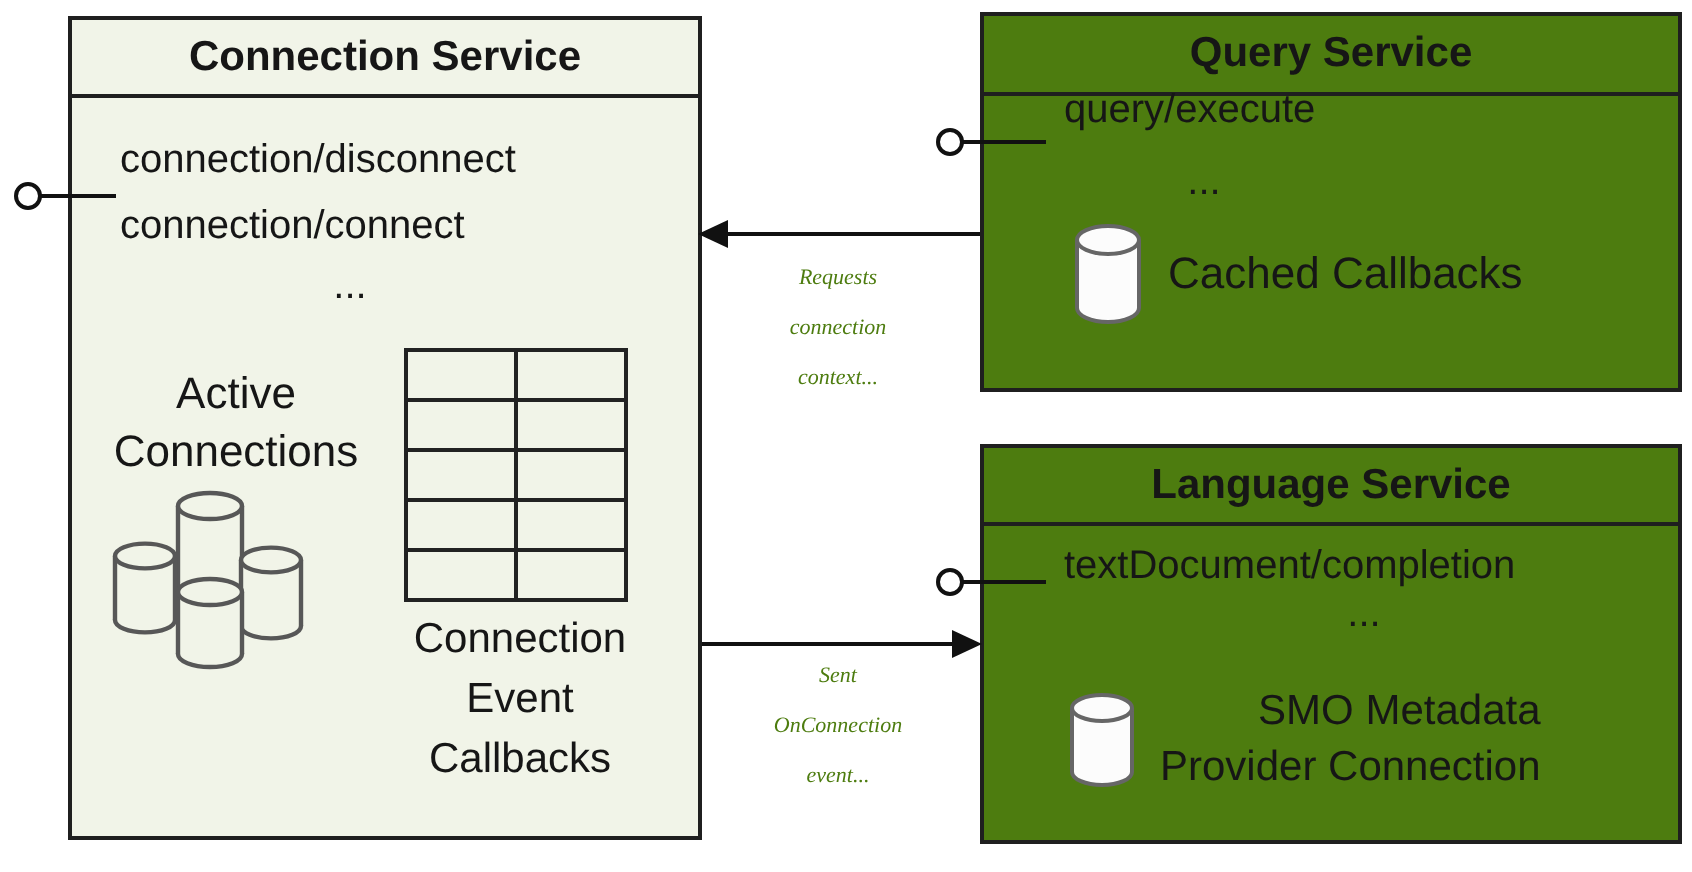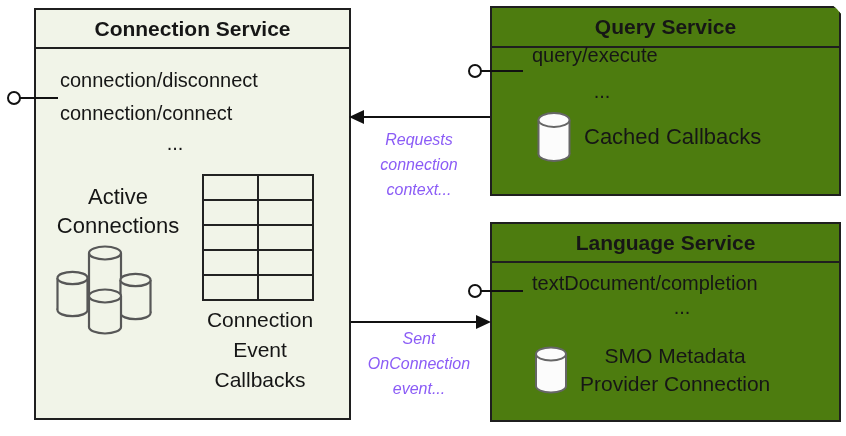--- a/index.html
+++ b/index.html
@@ -1,18 +1,18 @@
 <!DOCTYPE html>
 <html><head>
 <meta charset="utf-8">
 <style>
   html,body { margin:0; padding:0; background:#ffffff; }
   .stage {
     position:relative; width:846px; height:436px; background:#ffffff;
-    font-family:"Liberation Sans", sans-serif; color:#161616; overflow:hidden;border-radius:31px;
+    font-family:"Liberation Sans", sans-serif; color:#161616; overflow:hidden;
   }
   .box { position:absolute; border:2px solid #1f1f1f; box-sizing:border-box; }
   .box-title {
     border-bottom:2px solid #1f1f1f; font-weight:bold; font-size:21px;
     display:flex; align-items:center; justify-content:center; white-space:nowrap;
   }
   .conn-box { left:34px; top:8px; width:317px; height:412px; background:#f1f4e8; }
   .conn-box .box-title { height:37px; }
   .svc-box { background:#4d7c0f; }
   .query-box { left:490px; top:6px; width:351px; height:190px; }
@@ -27,26 +27,26 @@
   .cb-block { left:152px; top:295px; width:144px; text-align:center; font-size:21px; line-height:30px; }
 
   .q-endpoint { left:40px; top:36px; font-size:20px; white-space:nowrap; }
   .q-ellipsis { left:40px; top:72px; width:140px; text-align:center; font-size:20px; }
   .q-dsrow { left:44px; top:102px; display:flex; align-items:center; gap:12px; }
   .ds-label { font-size:22px; white-space:nowrap; }
 
   .l-endpoint { left:40px; top:48px; font-size:20px; white-space:nowrap; }
   .l-ellipsis { left:40px; top:72px; width:300px; text-align:center; font-size:20px; }
   .l-dsrow { left:42px; top:118px; display:flex; align-items:center; gap:12px; }
-  .ds-label-2l { font-size:21px; line-height:28px; text-align:center; white-space:nowrap; }
+  .ds-label-2l { font-size:21px; line-height:28px; text-align:right; white-space:nowrap; }
 
   .overlay { position:absolute; left:0; top:0; width:846px; height:436px; pointer-events:none; }
 
   .flow-label { position:absolute; width:142px; text-align:center;
-    font-style:italic; font-size:16px; line-height:25px; color:#8b5cf6; }
+    font-style:italic; font-size:11px; line-height:25px; color:#4d7c0f;font-family:Liberation Serif, serif; }
   .flow-requests { left:348px; top:127px; }
   .flow-sent { left:348px; top:326px; }
 
   .cyl-s { fill:#fcfcfc; stroke:#666666; stroke-width:2; }
   .cyl-f { fill:#fcfcfc; }
   .cyl-l { stroke:#666666; stroke-width:2; fill:none; }
   .ccyl-s { fill:#f1f4e8; stroke:#575757; stroke-width:2.2; }
   .ccyl-f { fill:#f1f4e8; }
   .ccyl-l { stroke:#575757; stroke-width:2.2; fill:none; }
   .grid-line { stroke:#222222; stroke-width:2; fill:none; }

